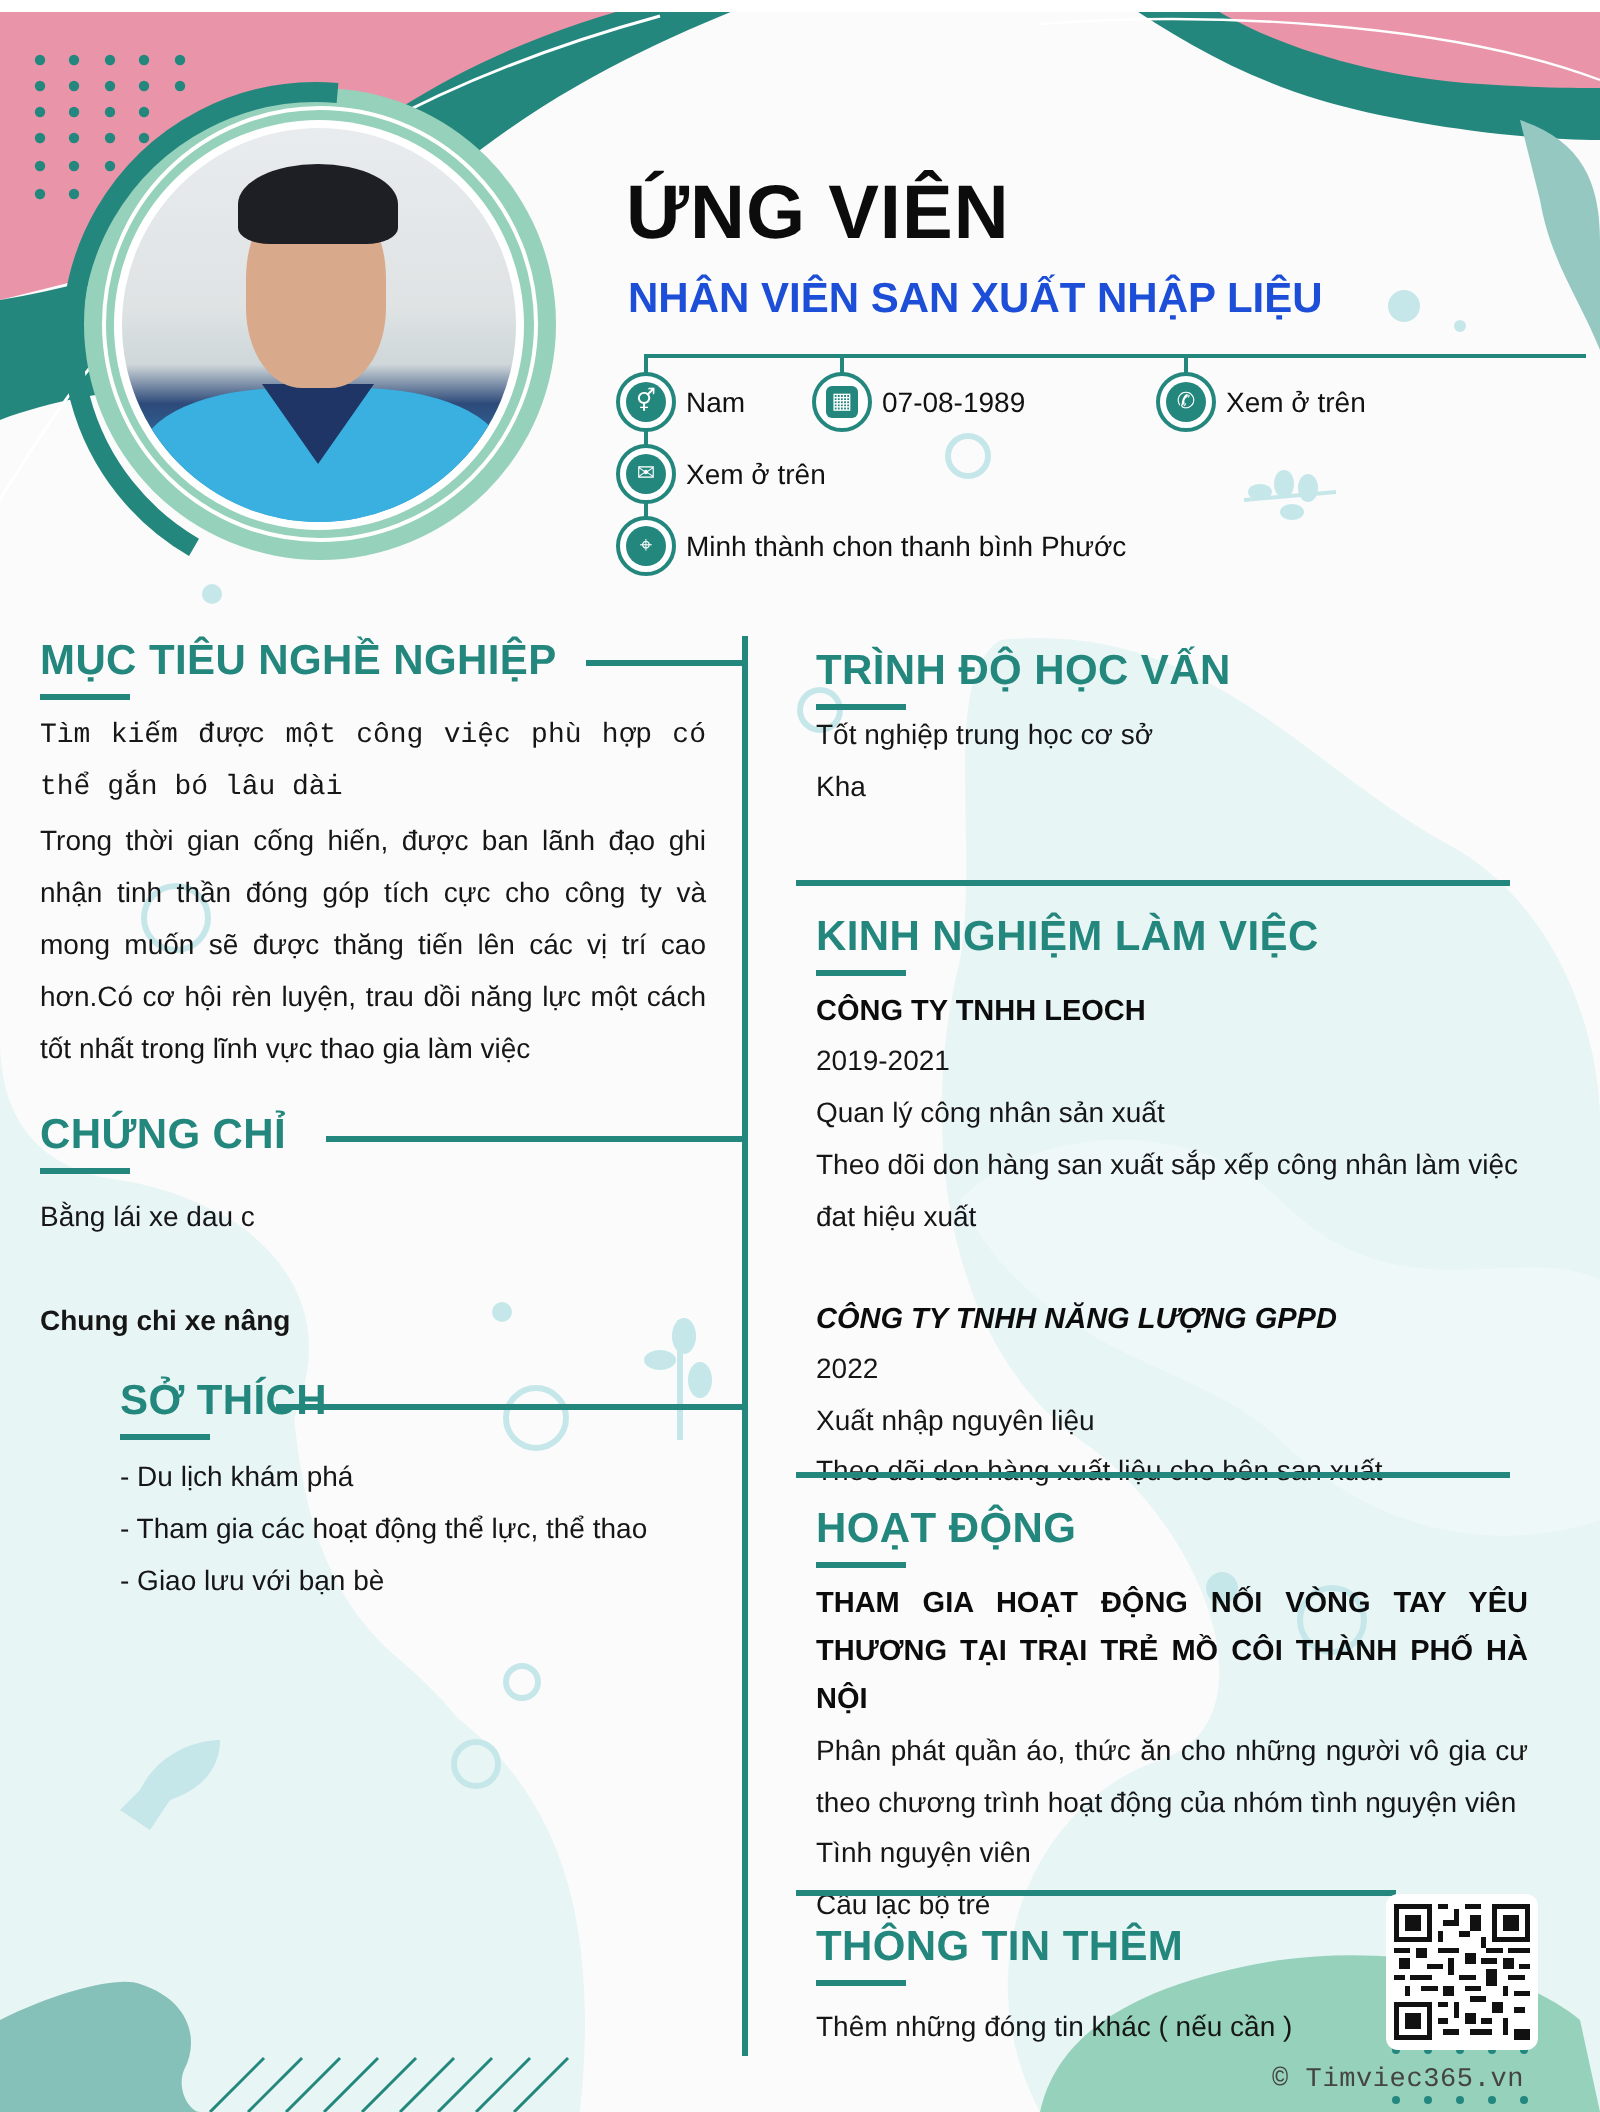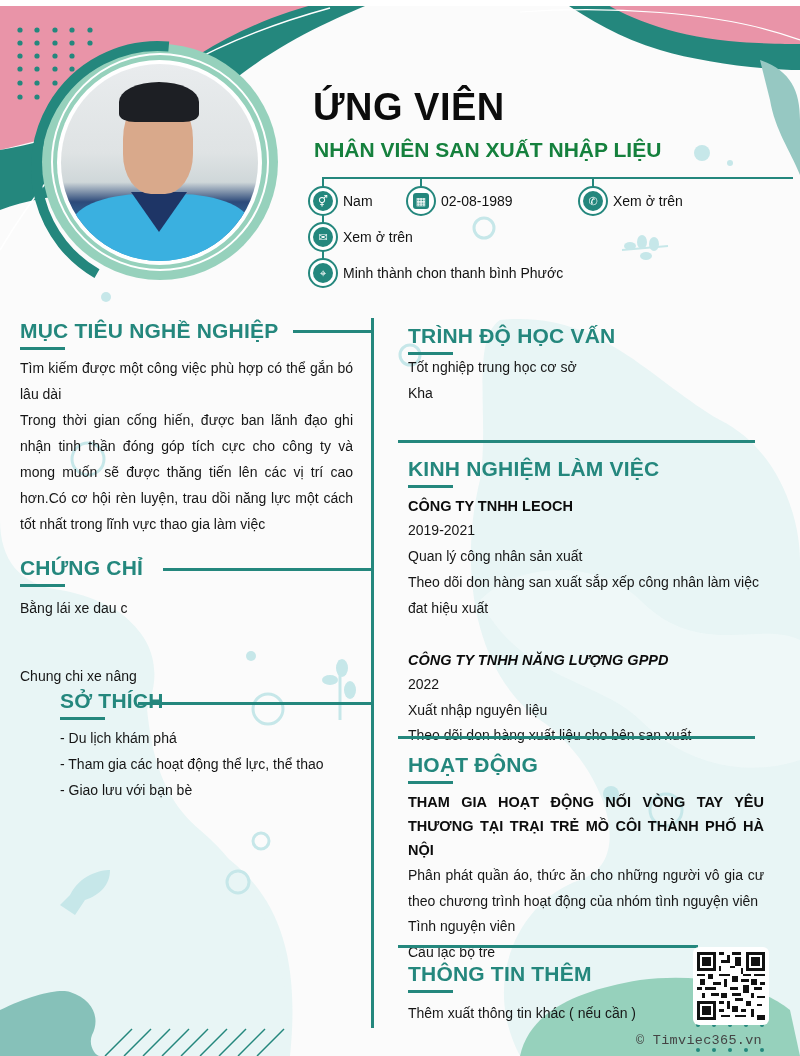--- a/index.html
+++ b/index.html
@@ -12,21 +12,21 @@
   
   .photo-wrap { left: 57px; top: 60px; width: 205px; height: 205px; border-radius: 50%; background: #fff; padding: 4px; }
   .photo { width: 100%; height: 100%; border-radius: 50%; overflow: hidden; position: relative;
     background: linear-gradient(180deg, #e9ecee 0%, #dfe3e4 45%, #cfd7d9 60%, #2d4a7a 70%, #36a6d8 100%); }
   .photo .face { position: absolute; left: 62px; top: 30px; width: 70px; height: 100px; background: #d9a98b; border-radius: 45% 45% 40% 40%; }
   .photo .hair { position: absolute; left: 58px; top: 18px; width: 80px; height: 40px; background: #1d1f24; border-radius: 50% 50% 20% 20%; }
   .photo .shirt { position: absolute; left: 10px; top: 130px; width: 180px; height: 80px; background: #3ab0e0; border-radius: 40% 40% 0 0; }
   .photo .collar { position: absolute; left: 70px; top: 128px; width: 56px; height: 40px; background: #1e3566; clip-path: polygon(0 0, 100% 0, 50% 100%); }
 
   .name { left: 313px; top: 86px; font-size: 38px; font-weight: 700; color: #0c0c0c; letter-spacing: 0.5px; }
-  .job { left: 314px; top: 138px; font-size: 21px; font-weight: 700; color: #15803d; }
+  .job { left: 314px; top: 138px; font-size: 21px; font-weight: 700; color: #1d4ed8; }
 
   .hline { position: absolute; background: #24877d; z-index: 2; }
   .contact { display: flex; align-items: center; gap: 5px; font-size: 14px; color: #111; }
   .cicon { width: 30px; height: 30px; border-radius: 50%; border: 2.5px solid #24877d; background: #fff; display: flex; align-items: center; justify-content: center; }
   .cicon .inner { width: 20px; height: 20px; border-radius: 50%; background: #24877d; color: #fff; font-size: 11px; display: flex; align-items: center; justify-content: center; line-height: 1; }
 
   
   .sec-title { font-size: 21px; font-weight: 700; color: #24877d; letter-spacing: 0.2px; }
   .sec-underline { height: 3px; width: 45px; background: #24877d; margin-top: 4px; }
   .body-text { font-size: 14px; line-height: 26px; color: #161616; }
@@ -169,21 +169,21 @@
   <div class="layer contact" style="left:308px; top:186px;">
     <span class="cicon">
         <span class="inner">⚥</span>
       </span>
     <span>Nam</span>
   </div>
   <div class="layer contact" style="left:406px; top:186px;">
     <span class="cicon">
         <span class="inner" style="border-radius:3px; width:16px; height:16px;">▦</span>
       </span>
-    <span>02-08-1989</span>
+    <span>07-08-1989</span>
   </div>
   <div class="layer contact" style="left:578px; top:186px;">
     <span class="cicon">
         <span class="inner">✆</span>
       </span>
     <span>Xem ở trên</span>
   </div>
   <div class="layer contact" style="left:308px; top:222px;">
     <span class="cicon">
         <span class="inner">✉</span>
@@ -198,29 +198,29 @@
   </div>
 
   <div class="hline" style="left:371px; top:318px; width:3px; height:710px;"></div>
   <div class="hline" style="left:293px; top:330px; width:80px; height:3px;"></div>
   <div class="hline" style="left:163px; top:568px; width:210px; height:3px;"></div>
   <div class="hline" style="left:138px; top:702px; width:235px; height:3px;"></div>
 
   <div class="layer" style="left:20px; top:319px; width:333px;">
     <div class="sec-title">MỤC TIÊU NGHỀ NGHIỆP</div>
     <div class="sec-underline"></div>
-    <div class="body-text justify" style="margin-top:5px;">Tìm kiếm được một công việc phù hợp có thể gắn bó lâu dài</div>
+    <div class="body-text justify" style="margin-top:5px;font-family:Liberation Mono, monospace;">Tìm kiếm được một công việc phù hợp có thể gắn bó lâu dài</div>
     <div class="body-text justify">Trong thời gian cống hiến, được ban lãnh đạo ghi nhận tinh thần đóng góp tích cực cho công ty và mong muốn sẽ được thăng tiến lên các vị trí cao hơn.Có cơ hội rèn luyện, trau dồi năng lực một cách tốt nhất trong lĩnh vực thao gia làm việc</div>
   </div>
 
   <div class="layer" style="left:20px; top:556px; width:333px;">
     <div class="sec-title">CHỨNG CHỈ</div>
     <div class="sec-underline"></div>
     <div class="body-text" style="margin-top:8px;">Bằng lái xe dau c</div>
-    <div class="body-text" style="margin-top:42px;">Chung chi xe nâng</div>
+    <div class="body-text" style="margin-top:26px;font-weight:bold;">Chung chi xe nâng</div>
   </div>
 
   <div class="layer" style="left:20px; top:689px; width:333px;margin-left:40px;">
     <div class="sec-title">SỞ THÍCH</div>
     <div class="sec-underline"></div>
     <div class="body-text" style="margin-top:5px;">- Du lịch khám phá</div>
     <div class="body-text">- Tham gia các hoạt động thể lực, thể thao</div>
     <div class="body-text">- Giao lưu với bạn bè</div>
   </div>
 
@@ -256,21 +256,21 @@
     <div class="strong justify" style="margin-top:6px; line-height:24px;">THAM GIA HOẠT ĐỘNG NỐI VÒNG TAY YÊU THƯƠNG TẠI TRẠI TRẺ MỒ CÔI THÀNH PHỐ HÀ NỘI</div>
     <div class="item justify" style="line-height:26px;">Phân phát quần áo, thức ăn cho những người vô gia cư theo chương trình hoạt động của nhóm tình nguyện viên</div>
     <div class="item">Tình nguyện viên</div>
     <div class="item">Câu lạc bộ trẻ</div>
   </div>
   <div class="hline" style="left:398px; top:945px; width:300px; height:3px;"></div>
 
   <div class="layer" style="left:408px; top:962px; width:280px;">
     <div class="sec-title">THÔNG TIN THÊM</div>
     <div class="sec-underline"></div>
-    <div class="item" style="margin-top:8px;">Thêm xuất thông tin khác ( nếu cần )</div>
+    <div class="item" style="margin-top:8px;">Thêm những đóng tin khác ( nếu cần )</div>
   </div>
 
   <div class="layer qr">
     <svg viewBox="0 0 25 25" shape-rendering="crispEdges">
       <rect width="25" height="25" fill="#fff"></rect>
       <g fill="#111">
         <path d="M0 0h7v7H0zM1 1v5h5V1zM2 2h3v3H2z" fill-rule="evenodd"></path>
         <path d="M18 0h7v7h-7zM19 1v5h5V1zM20 2h3v3h-3z" fill-rule="evenodd"></path>
         <path d="M0 18h7v7H0zM1 19v5h5v-5zM2 20h3v3H2z" fill-rule="evenodd"></path>
         <rect x="8" y="0" width="2" height="1"></rect>

